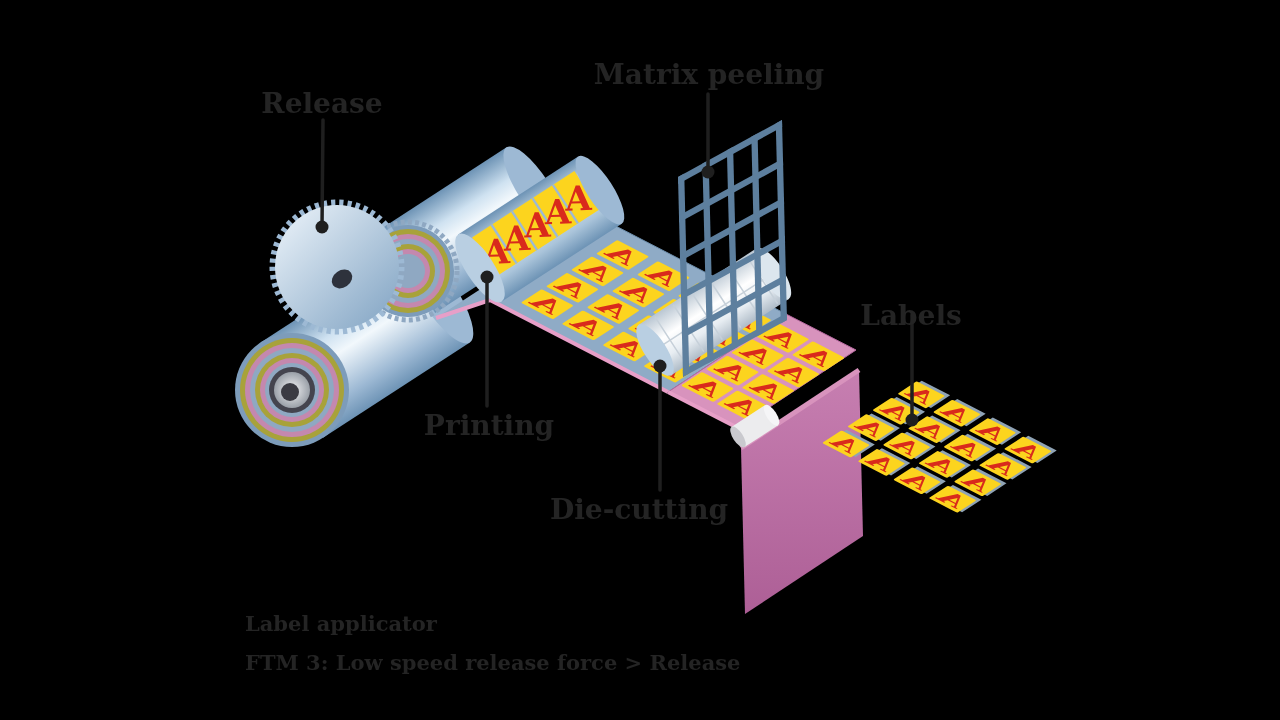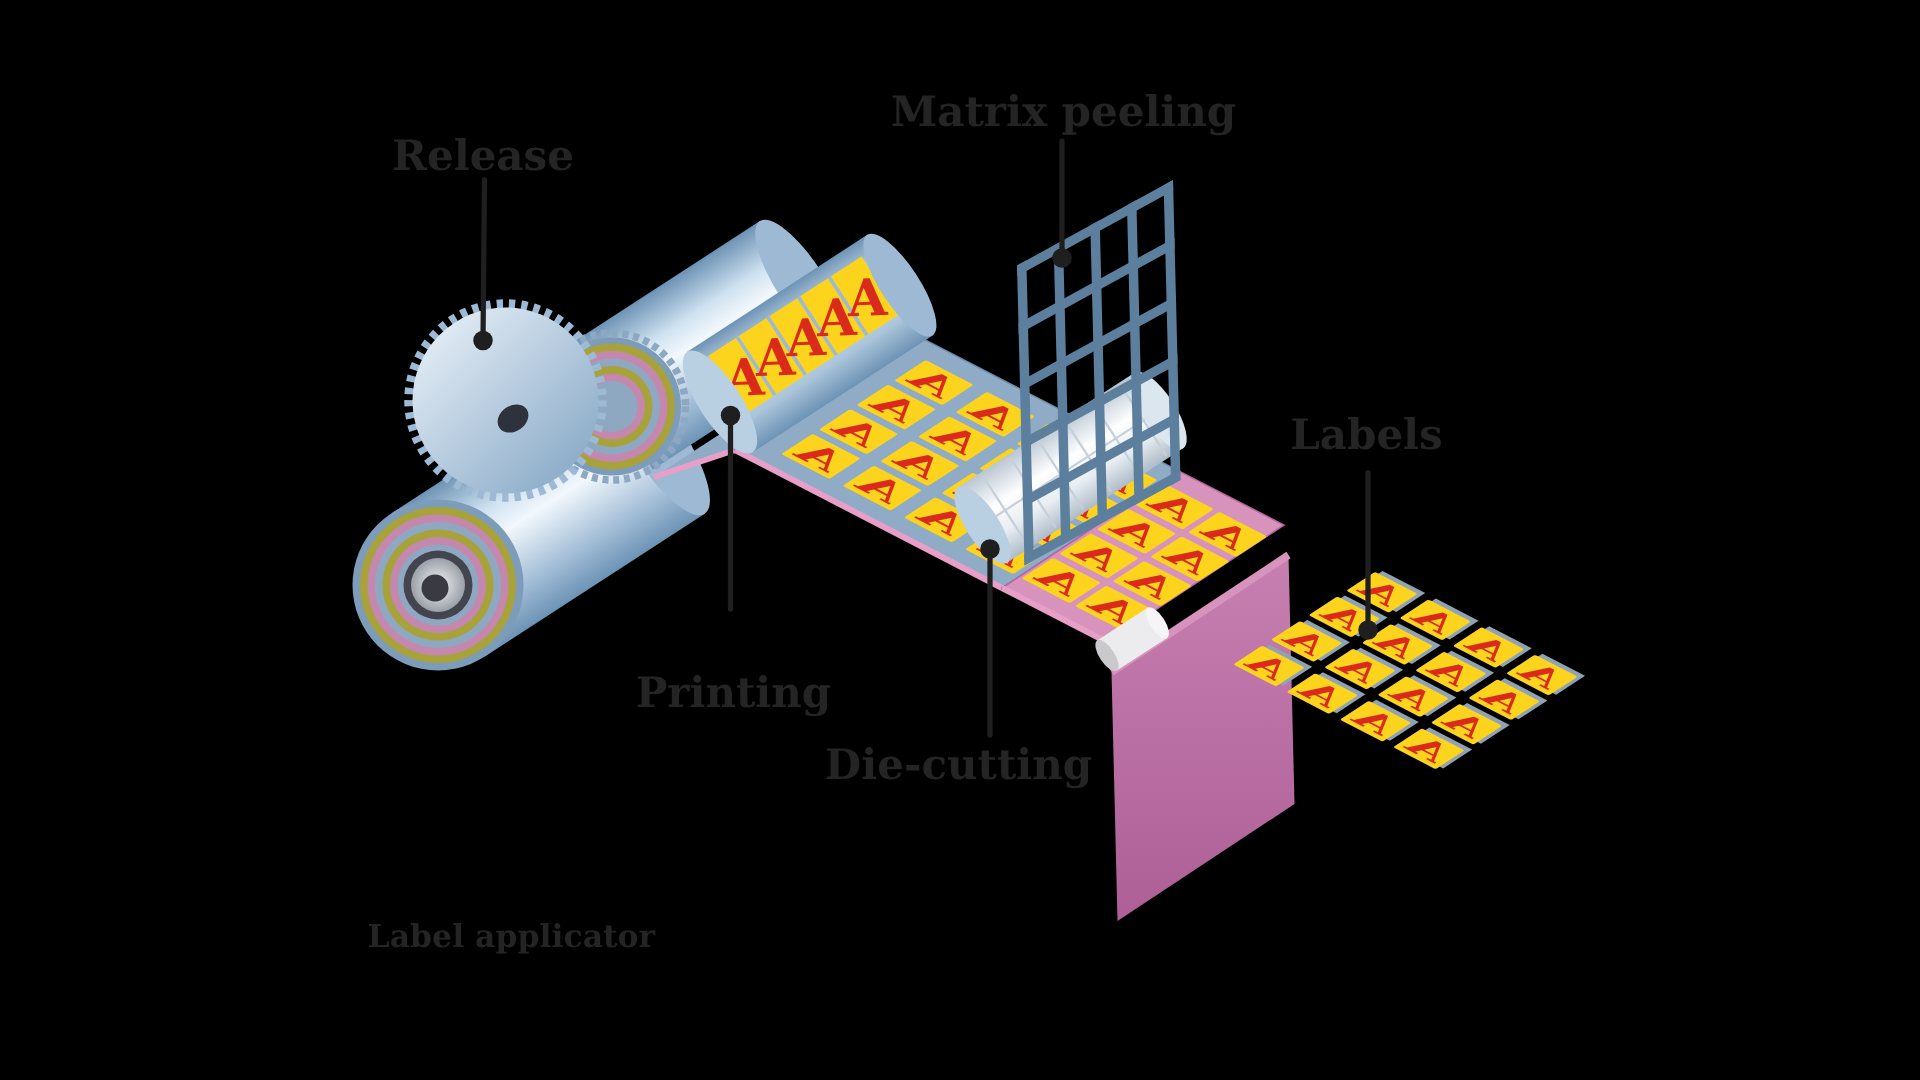--- a/index.html
+++ b/index.html
@@ -361,17 +361,18 @@
       <circle cx="322" cy="227" r="6.5"></circle>
       <circle cx="708" cy="172" r="6.5"></circle>
       <circle cx="487" cy="277" r="6.5"></circle>
       <circle cx="660" cy="366" r="6.5"></circle>
       <circle cx="912" cy="420" r="6.5"></circle>
     </g>
   </svg>
 
   <div class="lbl callout" style="left:322px;top:87px;">Release</div>
   <div class="lbl callout" style="left:709px;top:58px;">Matrix peeling</div>
-  <div class="lbl callout" style="left:489px;top:409px;margin-top:36px;">Printing</div>
+  <div class="lbl callout" style="left:489px;top:409px;">Printing</div>
   <div class="lbl callout" style="left:639px;top:493px;">Die-cutting</div>
-  <div class="lbl callout" style="left:911px;top:273px;">Labels</div>
+  <div class="lbl callout" style="left:911px;top:299px;">Labels</div>
   <div class="lbl footer-line" style="top:611px;">Label applicator</div>
+  <div class="lbl footer-line" style="top:650px;">FTM 3: Low speed release force &gt; Release</div>
 </div>
 
 </body></html>

